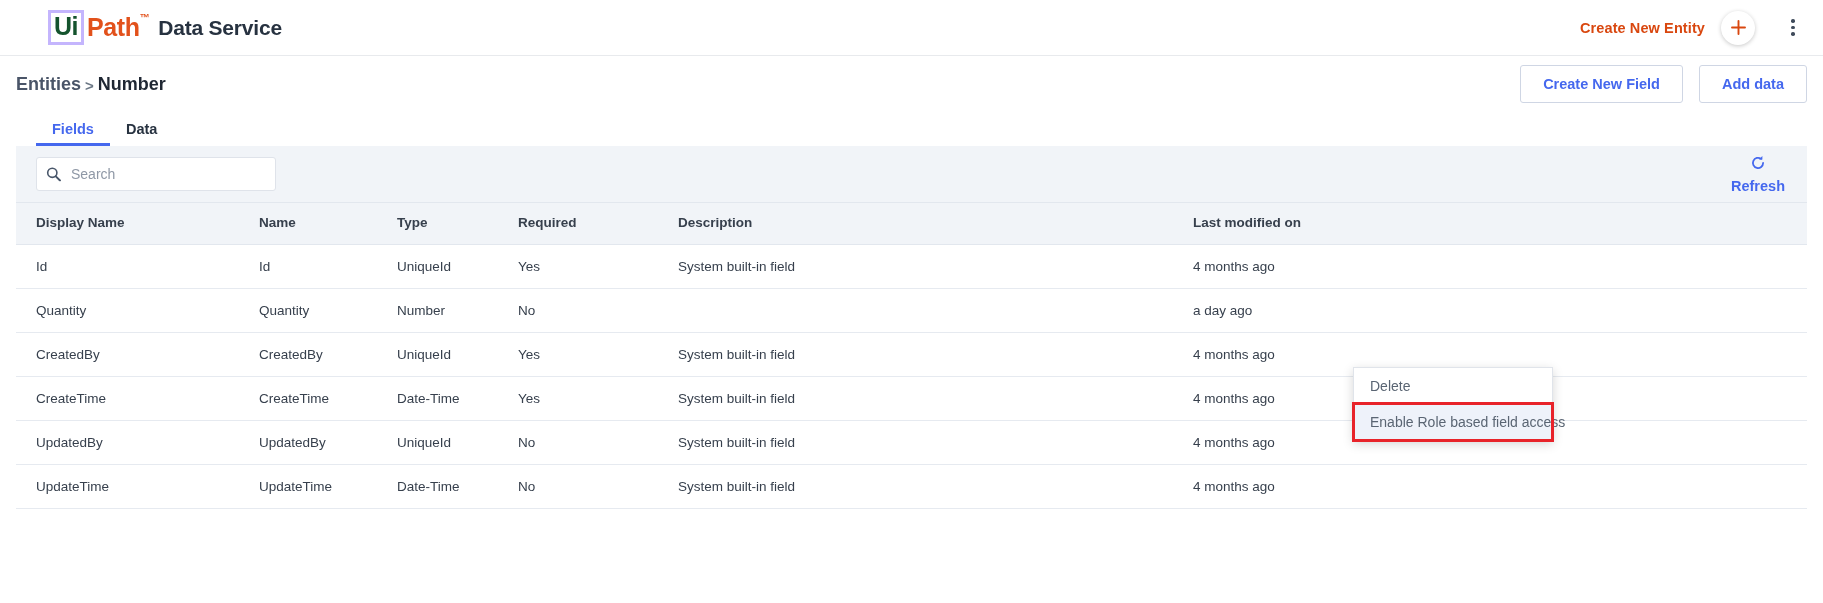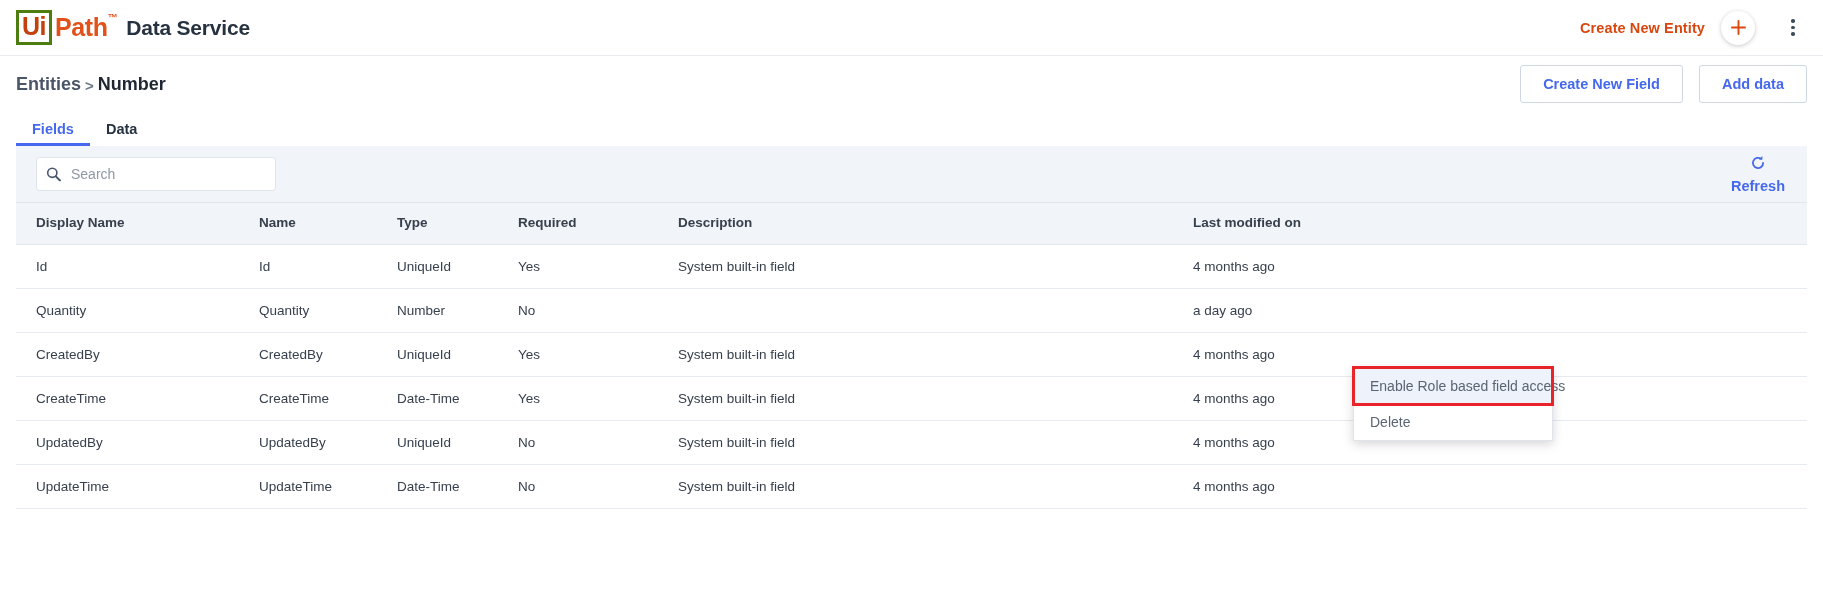--- a/index.html
+++ b/index.html
@@ -28,28 +28,29 @@
     display: flex;
     align-items: center;
     gap: 0;
     margin-left: 0;
   }
 
   .logo-ui {
     display: inline-flex;
     align-items: center;
     justify-content: center;
-    border: 3px solid #4d7c0f;
-    color: #c2410c;
+    border: 3px solid #c4b5fd;
+    color: #14532d;
     font-size: 25px;
     font-weight: 700;
     line-height: 1;
     padding: 1px 3px 3px 3px;
     letter-spacing: -0.5px;
     font-family: "Liberation Sans", sans-serif;
+    margin-left: 32px;
   }
 
   .logo-path {
     color: #e2511b;
     font-size: 25px;
     font-weight: 700;
     line-height: 1;
     margin-left: 3px;
     letter-spacing: -0.4px;
   }
@@ -173,20 +174,21 @@
     white-space: nowrap;
   }
 
   
   .tabs {
     display: flex;
     align-items: flex-end;
     padding: 0 16px;
     height: 34px;
     gap: 0;
+    margin-left: 20px;
   }
   .tab {
     position: relative;
     font-size: 14.5px;
     font-weight: 700;
     color: #273240;
     padding: 0 16px 9px 16px;
     cursor: pointer;
     font-family: "Liberation Sans", sans-serif;
   }
@@ -444,15 +446,15 @@
         <td>Date-Time</td>
         <td>No</td>
         <td>System built-in field</td>
         <td>4 months ago</td>
       </tr>
     </tbody>
   </table>
 </div>
 
 <div class="ctx-menu">
+  <div class="ctx-item">Delete</div>
   <div class="ctx-item highlight">Enable Role based field access</div>
-  <div class="ctx-item">Delete</div>
 </div>
 
 </body></html>

